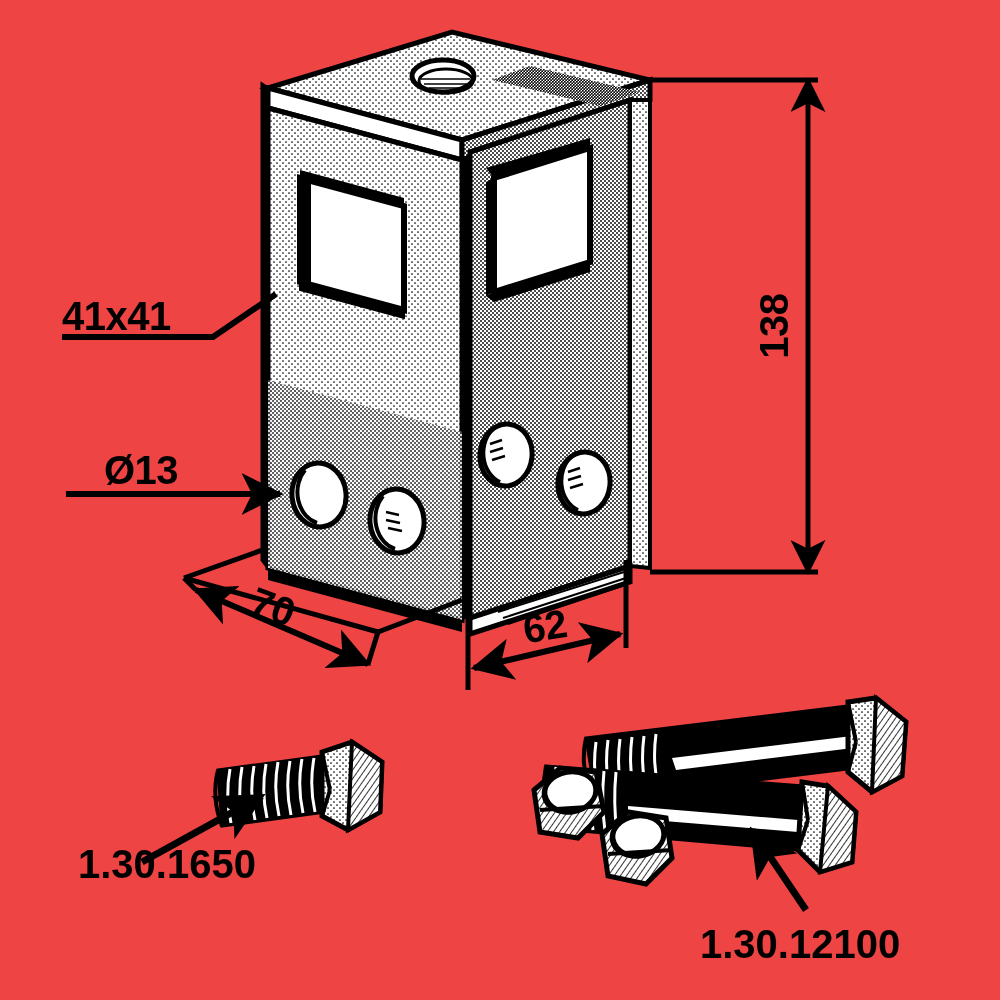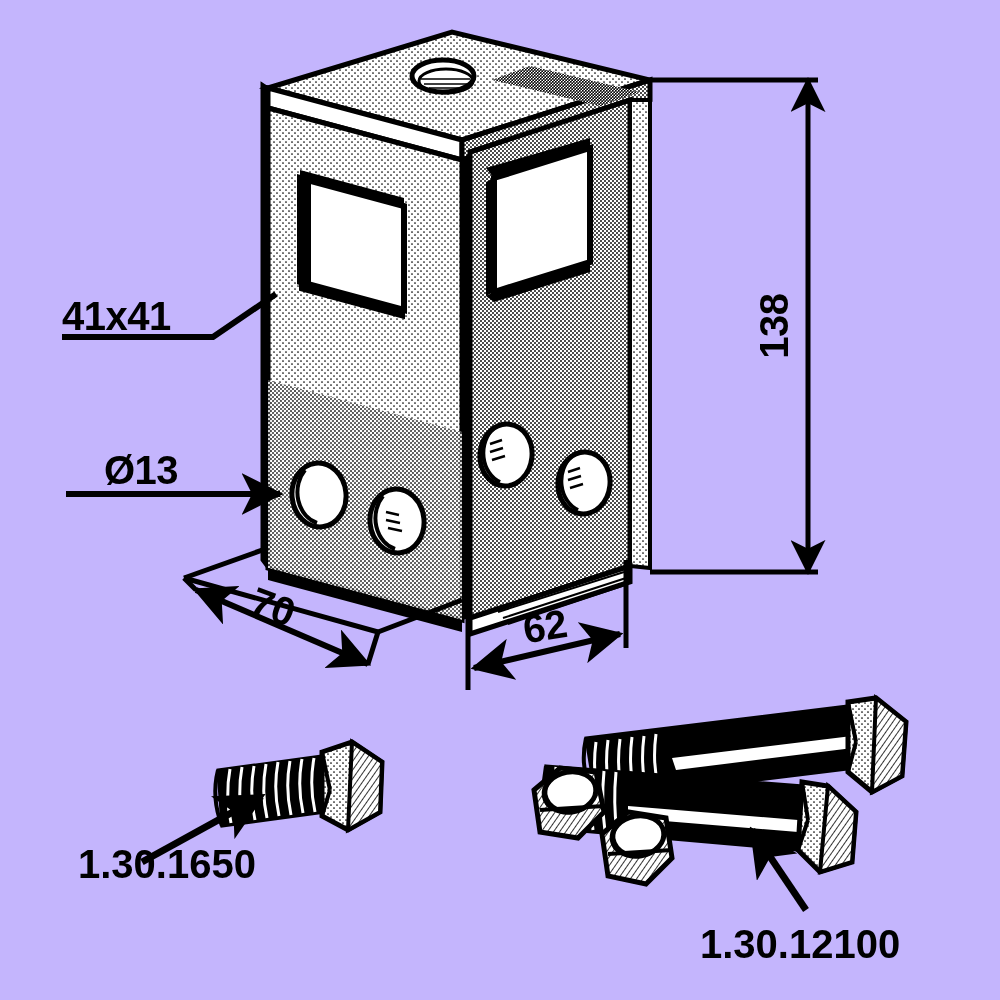--- a/index.html
+++ b/index.html
@@ -5,21 +5,21 @@
 <style>
   html,body{margin:0;padding:0;background:#ffffff;}
   body{
     width:1000px;height:1000px;
     font-family:"Liberation Sans", sans-serif;
     overflow:hidden;
     position:relative;
   }
   #sheet{
     position:absolute;left:0;top:0;width:1000px;height:1000px;
-    background:#c4b5fd;
+    background:#ef4444;
   }
   svg#drawing{
     position:absolute;left:0;top:0;width:1000px;height:1000px;
     display:block;
   }
   .dimtext{
     font-family:"Liberation Sans", sans-serif;
     font-weight:bold;
     fill:#000000;
     font-size:40px;

